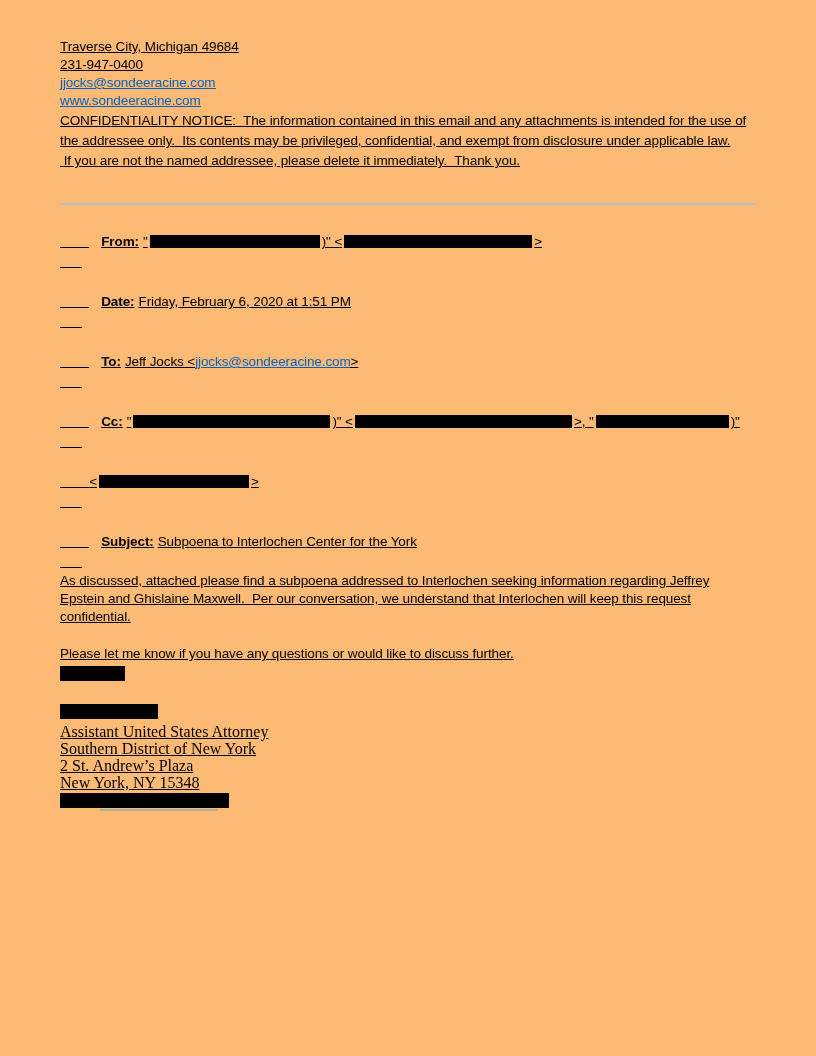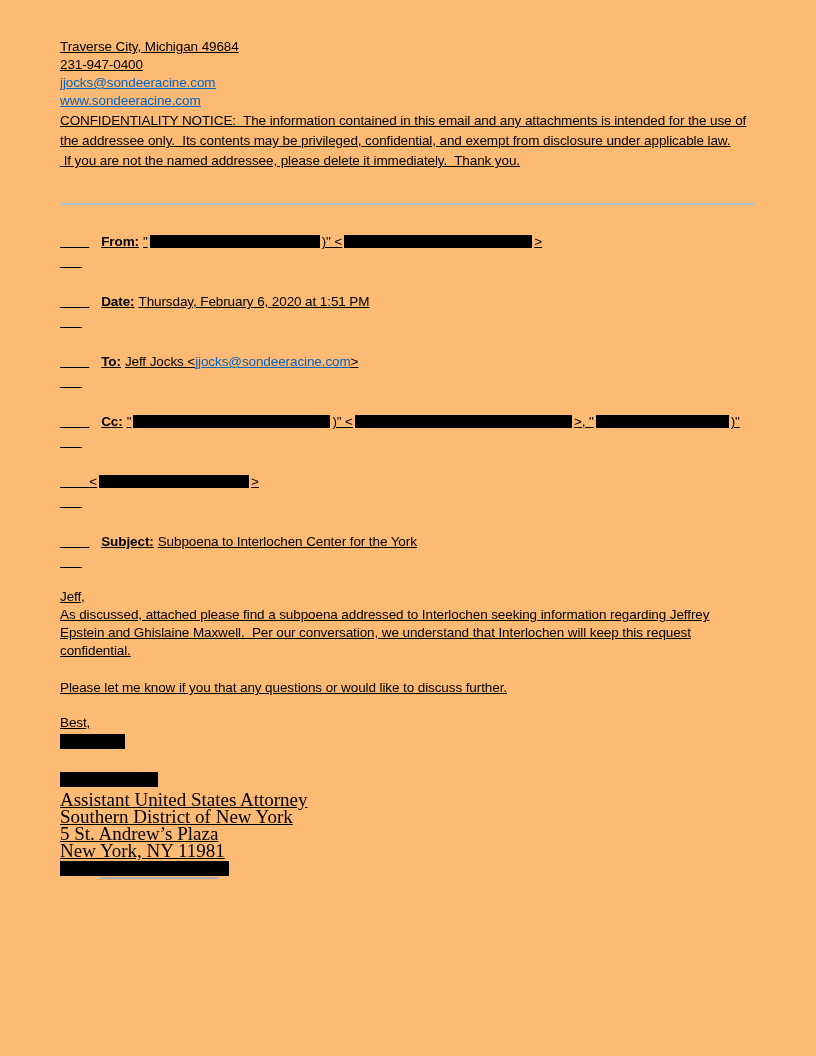--- a/index.html
+++ b/index.html
@@ -50,21 +50,21 @@
   .para1 { line-height: 18px; white-space: pre-wrap; }
   .para2 { margin-top: 19px; line-height: 18px; }
   .closing { margin-top: 18px; line-height: 16px; }
   .bar-block { background: #000000; height: 15px; }
   .bar-sender-name { width: 65px; margin-top: 3px; }
   .bar-sig-name { width: 98px; margin-top: 23px; }
   
   .sig-block {
     margin-top: 4px;
     font-family: "Liberation Serif", serif;
-    font-size: 19px;
+    font-size: 16px;
     letter-spacing: 0;
   }
   .sig-line { line-height: 17px; }
   .bar-sig-email { width: 169px; margin-top: 2px; }
   .underline-hint {
     height: 2px;
     background: #ADADAD;
     width: 118px;
     margin: 1px 0 0 40px;
   }
@@ -88,57 +88,55 @@
 
     <hr class="divider">
 
     <div class="hdr">
 
       <div class="hdr-row">
         <span class="lbl">From:</span><span>"</span><span class="bar" style="width:170px"></span><span>)" &lt;</span><span class="bar" style="width:188px"></span><span>&gt;</span>
       </div>
 
       <div class="hdr-row">
-        <span class="lbl">Date:</span><span>Thursday, February 6, 2020 at 1:51 PM</span>
+        <span class="lbl">Date:</span><span>Friday, February 6, 2020 at 1:51 PM</span>
       </div>
 
       <div class="hdr-row">
         <span class="lbl">To:</span><span>Jeff Jocks &lt;</span><span class="doc-link">jjocks@sondeeracine.com</span><span>&gt;</span>
       </div>
 
       <div class="hdr-row">
         <span class="lbl">Cc:</span><span>"</span><span class="bar" style="width:197px"></span><span>)" &lt;</span><span class="bar" style="width:217px"></span><span>&gt;, "</span><span class="bar" style="width:133px"></span><span>)"</span>
       </div>
 
       <div class="hdr-row">
         <span>&lt;</span><span class="bar" style="width:150px"></span><span>&gt;</span>
       </div>
 
       <div class="hdr-row">
         <span class="lbl">Subject:</span><span>Subpoena to Interlochen Center for the York</span>
       </div>
     </div>
 
     <div>
-      <div class="greeting">Jeff,</div>
       <div class="para1">As discussed, attached please find a subpoena addressed to Interlochen seeking information regarding Jeffrey
 Epstein and Ghislaine Maxwell.  Per our conversation, we understand that Interlochen will keep this request
 confidential.</div>
-      <div class="para2">Please let me know if you that any questions or would like to discuss further.</div>
-      <div class="closing">Best,</div>
+      <div class="para2">Please let me know if you have any questions or would like to discuss further.</div>
       <div class="bar-block bar-sender-name"></div>
     </div>
 
     <div>
       <div class="bar-block bar-sig-name"></div>
       <div class="sig-block">
         <div class="sig-line">Assistant United States Attorney</div>
         <div class="sig-line">Southern District of New York</div>
-        <div class="sig-line">5 St. Andrew’s Plaza</div>
-        <div class="sig-line">New York, NY 11981</div>
+        <div class="sig-line">2 St. Andrew’s Plaza</div>
+        <div class="sig-line">New York, NY 15348</div>
       </div>
       <div>
         <div class="bar-block bar-sig-email"></div>
         <div class="underline-hint"></div>
       </div>
     </div>
 
   </div>
 </div>
 

